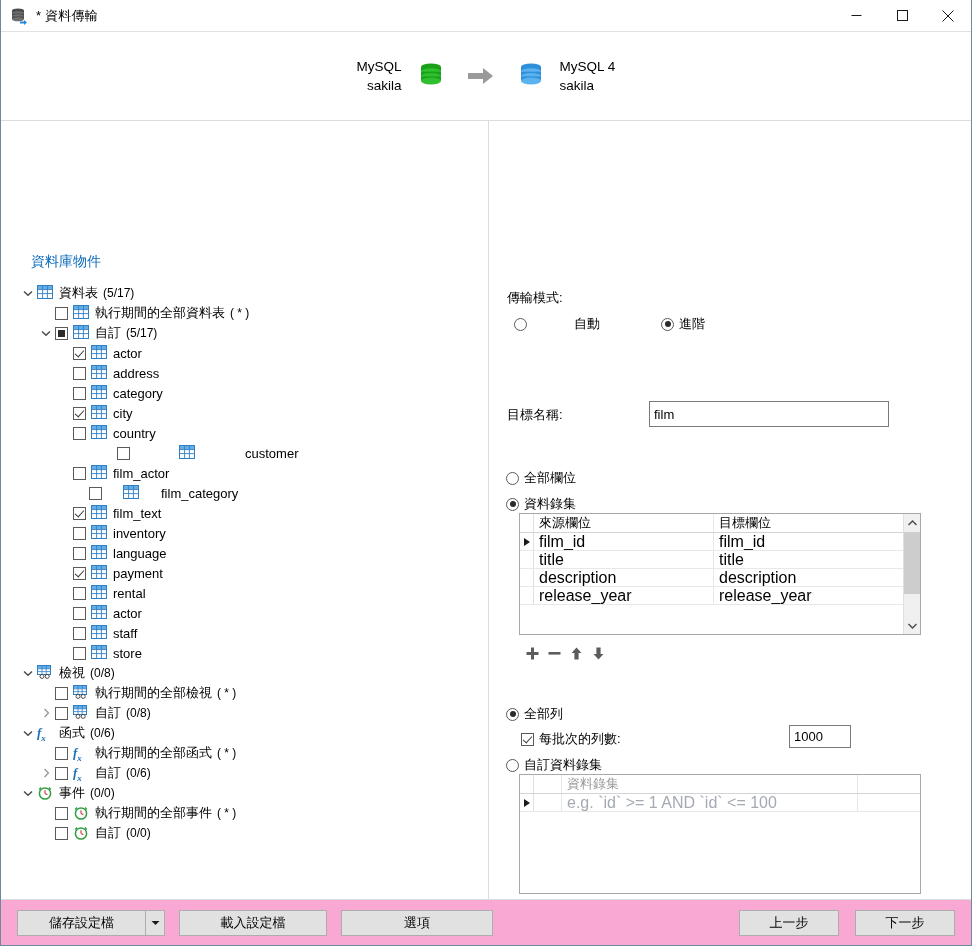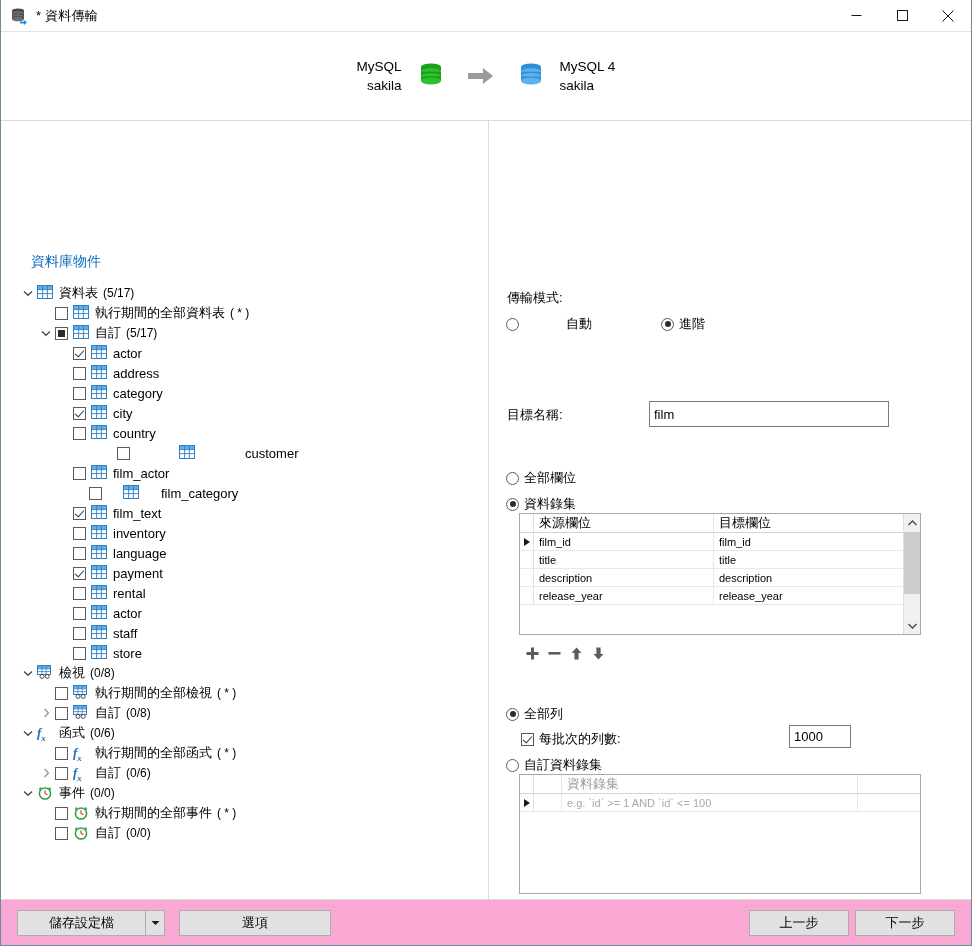--- a/index.html
+++ b/index.html
@@ -281,21 +281,21 @@
     display: flex;
     height: 19px;
     border-bottom: 1px solid #d4d4d4;
     font-size: 13px;
     box-sizing: border-box;
   }
   .grid-row {
     display: flex;
     height: 18px;
     border-bottom: 1px solid #e8e8e8;
-    font-size: 11px;
+    font-size: 16px;
     box-sizing: border-box;
     align-items: center;
   }
   .cell {
     padding-left: 5px;
     box-sizing: border-box;
     display: flex;
     align-items: center;
     height: 100%;
     overflow: hidden;
@@ -391,21 +391,21 @@
     width: 128px;
     border-right: none;
   }
   .split-btn .arrowpart {
     width: 20px;
     border-left: 1px solid #adadad;
   }
   .footer-right {
     margin-left: auto;
     display: flex;
-    gap: 6px;
+    gap: 16px;
     text-align: right;
   }
 </style>
 </head>
 <body>
 
 <div class="window">
 
   <div class="titlebar">
     <div class="titlebar-icon">
@@ -926,21 +926,21 @@
               <span class="tcount" style="margin-left: 5px; font-size: 12px;">(0/0)</span>
             </div>
           </div>
         </div>
     </div>
 
     <div class="right-pane">
 
       <div class="rlabel" style="left:18px; top:168px;">傳輸模式:</div>
 
-      <div class="radio-row" style="left:17px; top:194px;gap:47px;">
+      <div class="radio-row" style="left:25px; top:194px;gap:47px;">
         <span class="radio"></span>
         <span>自動</span>
       </div>
       <div class="radio-row" style="left:172px; top:194px;">
         <span class="radio sel"></span>
         <span>進階</span>
       </div>
 
       <div class="rlabel" style="left:18px; top:285px;">目標名稱:</div>
       <input class="textinput" style="left: 160px; top: 280px; width: 240px; height: 26px;" value="film">
@@ -1063,20 +1063,21 @@
 
   <div class="footer">
     <div class="split-btn">
       <div class="btn main">儲存設定檔</div>
       <div class="btn arrowpart">
         <svg width="9" height="6" viewBox="0 0 9 6">
             <path d="M0.5 1 L4.5 5 L8.5 1 Z" fill="#1a1a1a"></path>
           </svg>
       </div>
     </div>
+    <div class="btn" style="width:148px; height:26px; margin-right:14px;">載入設定檔</div>
     <div class="btn" style="width:152px; height:26px;">選項</div>
     <div class="footer-right">
       <div class="btn" style="width:100px; height:26px;">上一步</div>
       <div class="btn" style="width:100px; height:26px;">下一步</div>
     </div>
   </div>
 
 </div>
 
 </body></html>

